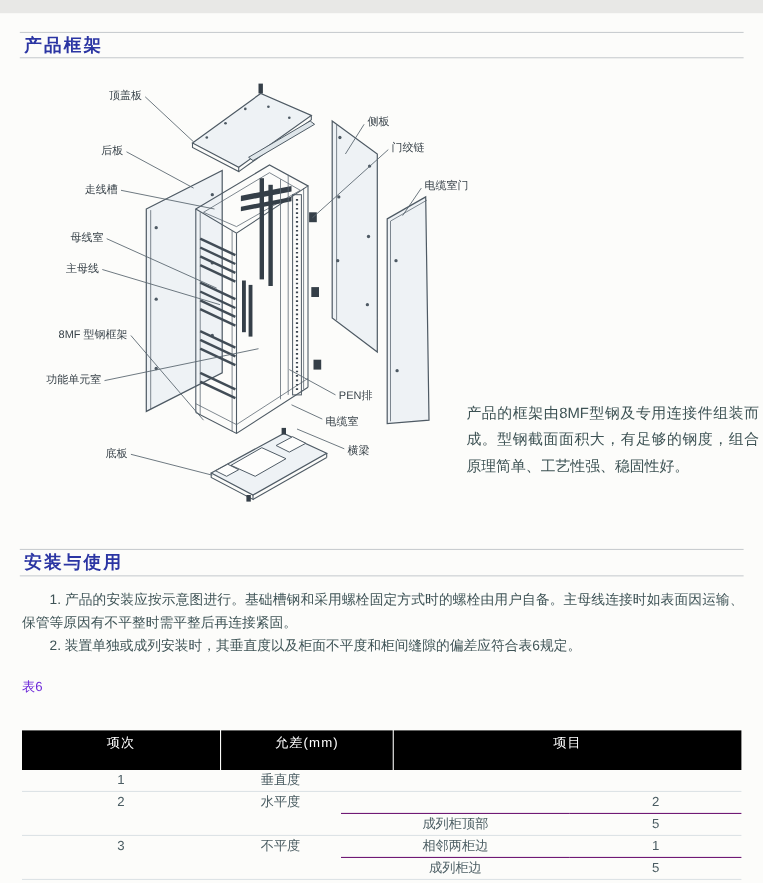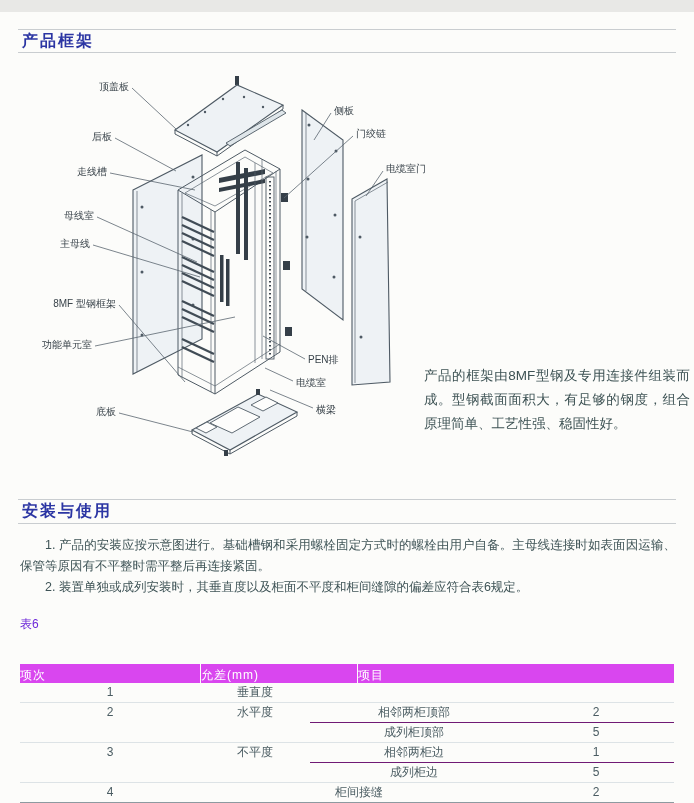--- a/index.html
+++ b/index.html
@@ -37,22 +37,22 @@
   }
   .body-text p{margin:0;text-indent:2em;}
   .tbl-caption{
     position:absolute;left:20px;top:604px;width:654px;
     text-align:left;font-size:12px;color:#6d28d9;
   }
   
   .tbl{position:absolute;left:20px;top:652px;width:654px;border-bottom:2px solid #8d9aa0;}
   .thead{display:flex;gap:1px;background:#fcfcfa;}
   .th{
-    background:#d946ef;color:#ffffff;font-size:12px;height:19px;line-height:23px;
-    letter-spacing:1px;
+    background:#000000;color:#ffffff;font-size:12px;height:36px;line-height:23px;
+    text-align:center;letter-spacing:1px;
   }
   .th1{width:180px;}
   .th2{width:316px;}
   .th3{flex:1;}
   .trow{display:grid;grid-template-columns:180px 110px 208px 156px;}
   .trow + .trow{border-top:1px solid #dde3e6;}
   .cell{
     height:19px;line-height:19px;text-align:center;font-size:12px;color:#4a5c62;
     overflow:hidden;white-space:nowrap;
   }
@@ -236,21 +236,20 @@
 
     <div class="trow">
       <div class="cell">1</div>
       <div class="cell">垂直度</div>
       <div class="cell"></div>
     </div>
 
     <div class="trow">
       <div class="cell span2" style="grid-column:1">2</div>
       <div class="cell span2" style="grid-column:2">水平度</div>
-      <div class="cell" style="grid-column:3;grid-row:1">相邻两柜顶部</div>
       <div class="cell" style="grid-column:4;grid-row:1">2</div>
       <div class="cell subline" style="grid-column:3;grid-row:2">成列柜顶部</div>
       <div class="cell subline" style="grid-column:4;grid-row:2">5</div>
     </div>
 
     <div class="trow">
       <div class="cell span2" style="grid-column:1">3</div>
       <div class="cell span2" style="grid-column:2">不平度</div>
       <div class="cell" style="grid-column:3;grid-row:1">相邻两柜边</div>
       <div class="cell" style="grid-column:4;grid-row:1">1</div>

